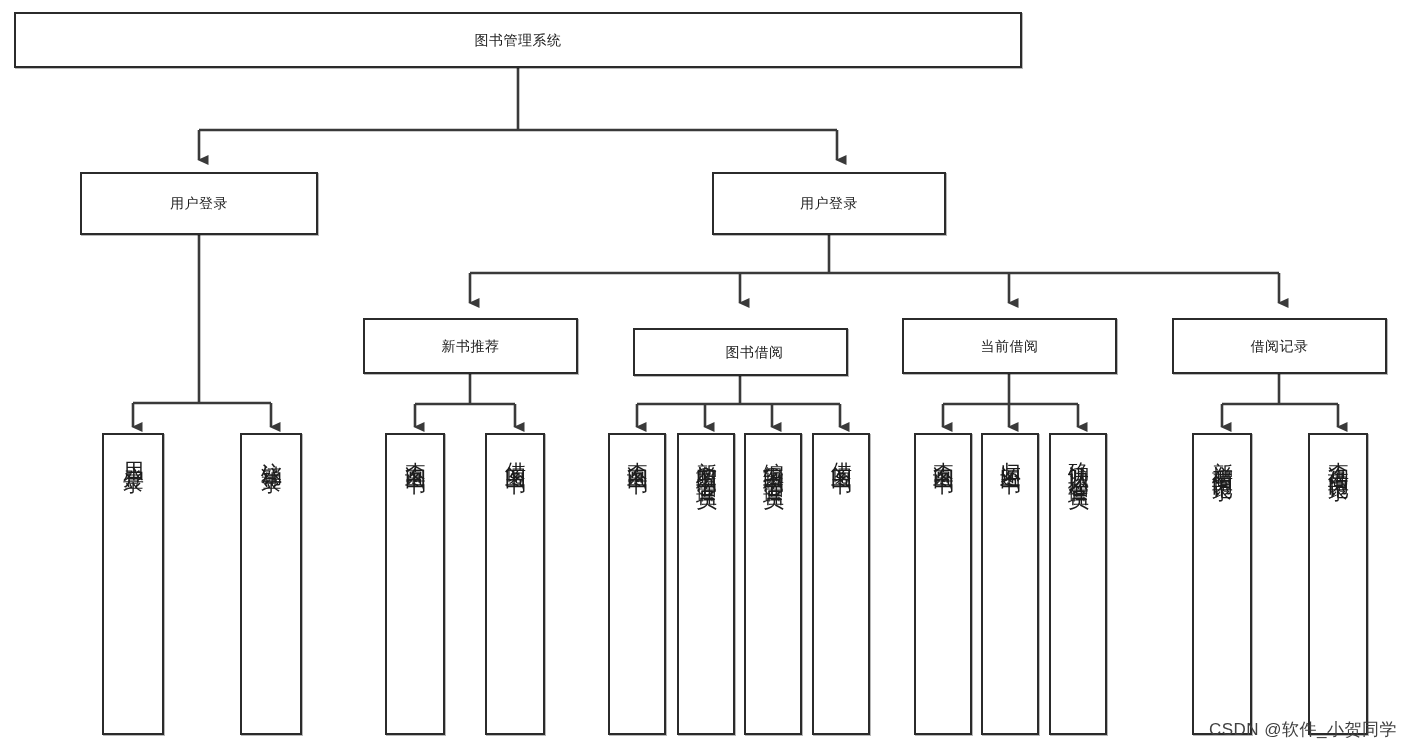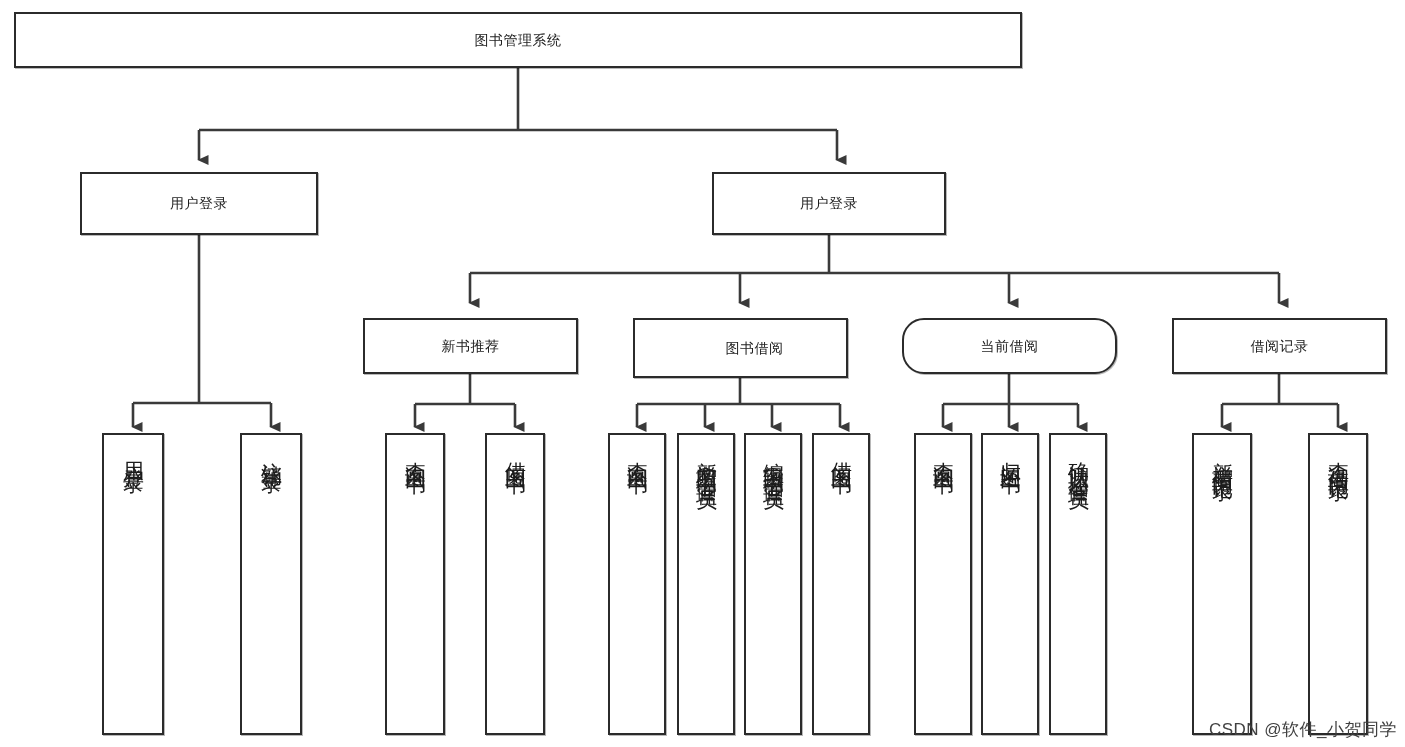--- a/index.html
+++ b/index.html
@@ -127,24 +127,24 @@
   <div class="node" style="left:80px;top:172px;width:238px;height:63px;">
     <span class="lbl">用户登录</span>
   </div>
   <div class="node" style="left:712px;top:172px;width:234px;height:63px;">
     <span class="lbl">用户登录</span>
   </div>
 
   <div class="node" style="left:363px;top:318px;width:215px;height:56px;align-items:center;">
     <span class="lbl">新书推荐</span>
   </div>
-  <div class="node" style="left:633px;top:318px;width:215px;height:60px;padding-left:28px;">
+  <div class="node" style="left:633px;top:328px;width:215px;height:48px;padding-left:28px;">
     <span class="lbl">图书借阅</span>
   </div>
-  <div class="node" style="left:902px;top:318px;width:215px;height:56px;border-radius:22px;">
+  <div class="node" style="left:902px;top:318px;width:215px;height:56px;">
     <span class="lbl">当前借阅</span>
   </div>
   <div class="node" style="left:1172px;top:318px;width:215px;height:56px;">
     <span class="lbl">借阅记录</span>
   </div>
 
   <div class="node vert" style="left:102px;top:433px;width:62px;height:302px;">
     <span class="lbl">用户登录</span>
   </div>
   <div class="node vert" style="left:240px;top:433px;width:62px;height:302px;">

